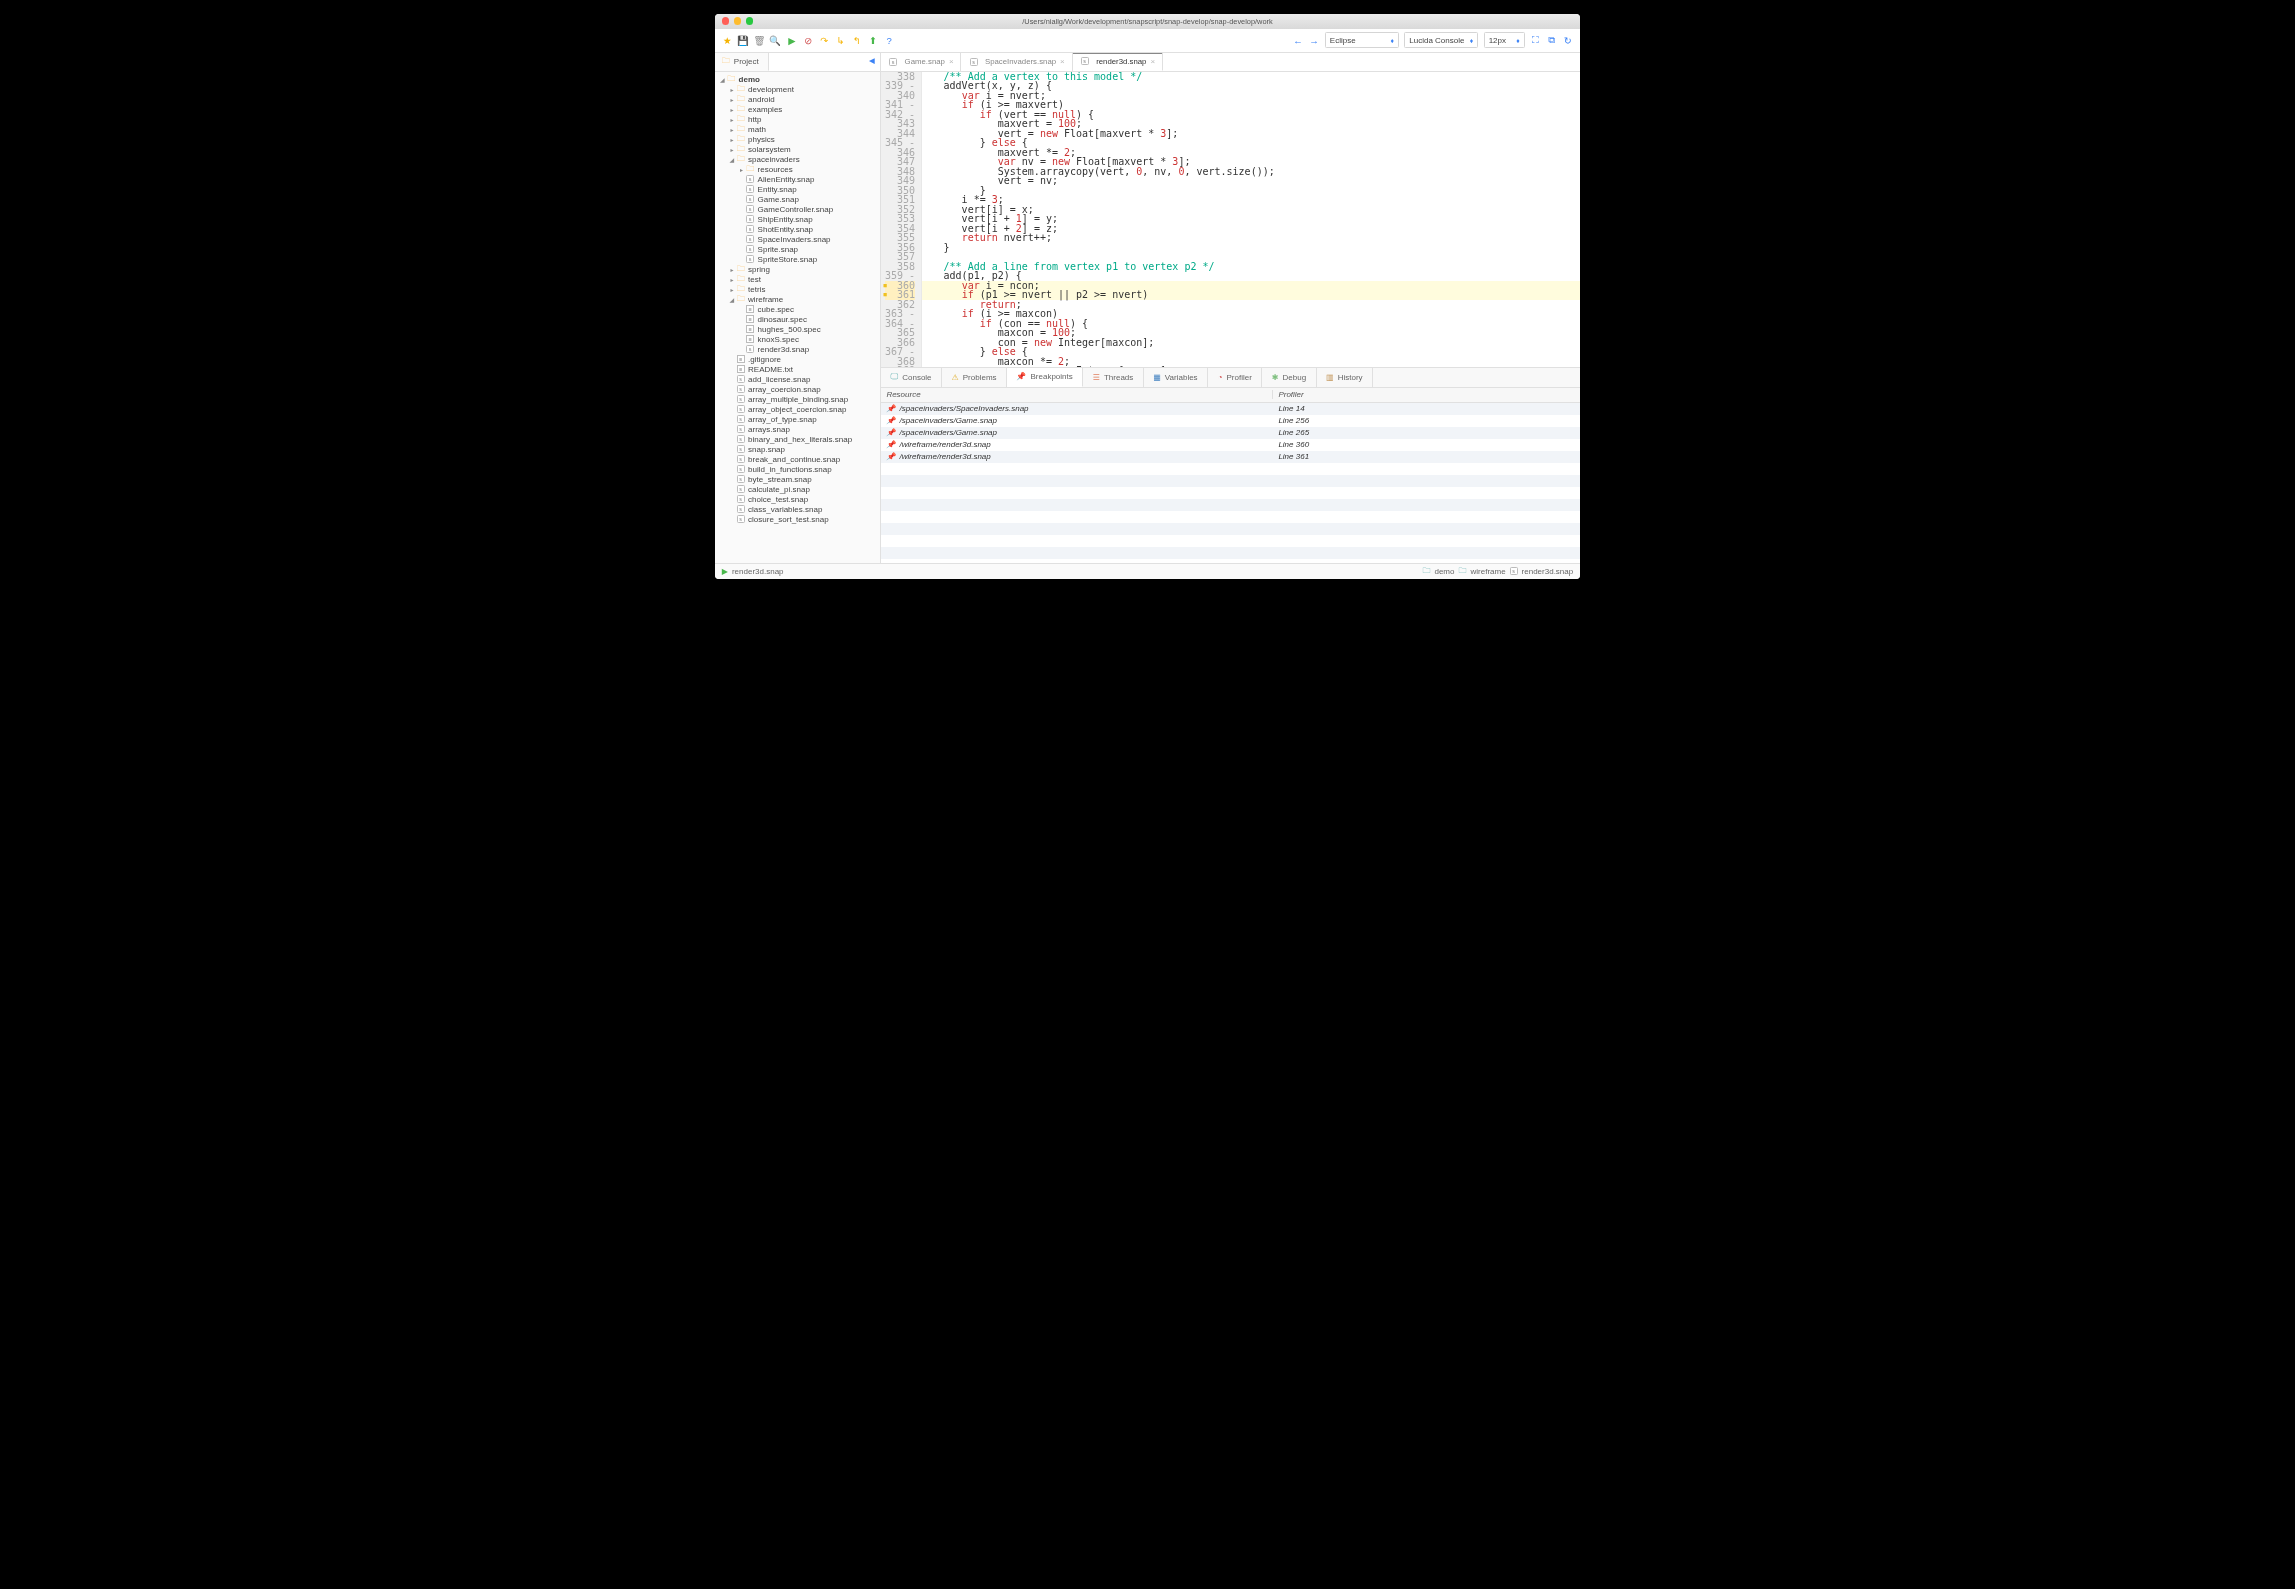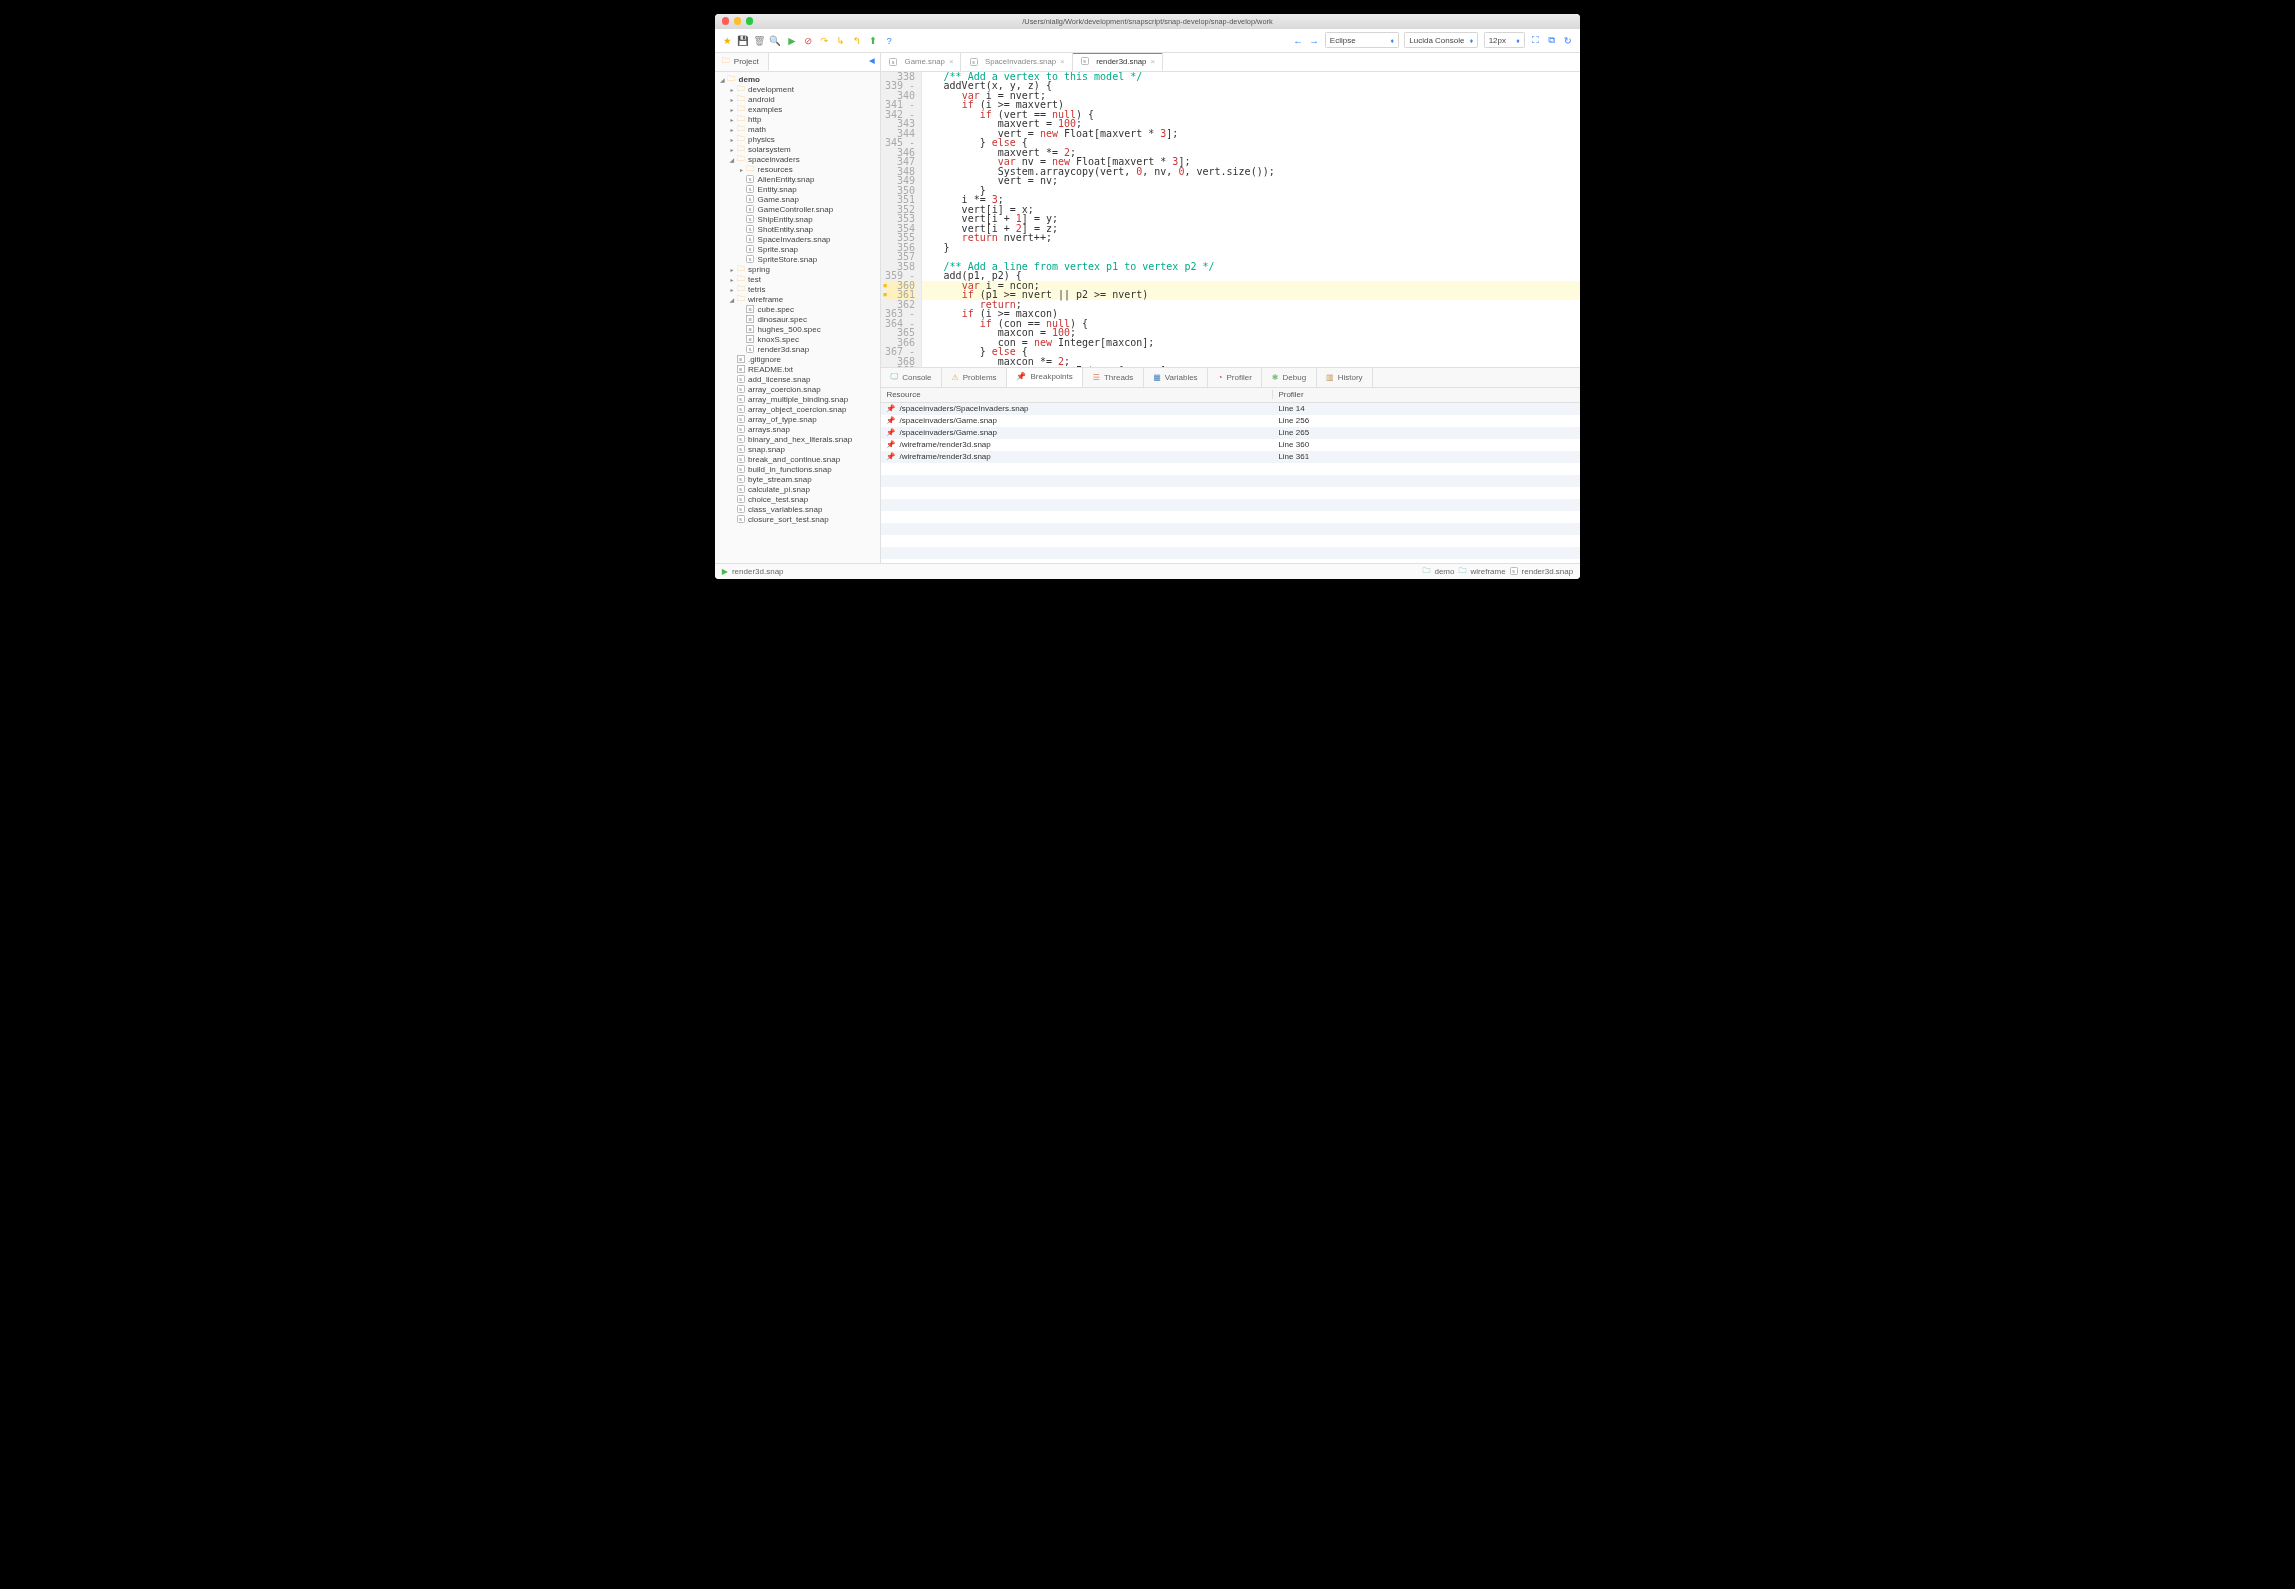--- a/index.html
+++ b/index.html
@@ -39,21 +39,21 @@
 .gutter { background: #f0f0f0; color: #aaa; text-align: right; padding: 0 5.4px 0 4px; user-select: none; border-right: 0.7px solid #e8e8e8; }
 .gutter .bk { background: #fff0c0; position:relative; }
 .gutter .bk::before { content:"■"; color:#f0c020; position:absolute; left:-1.4px; font-size:5.4px; }
 .code { flex: 1; padding: 0 4px; white-space: pre; color: #333; overflow: hidden; }
 .code .cm { color: #0a8; } .code .kw { color: #c33; } .code .nm { color: #c33; }
 .code .hl { background: #fffcdd; display: block; margin: 0 -4px; padding: 0 4px; }
 .bot-panel { height: 196px; border-top: 0.7px solid #e0e0e0; display: flex; flex-direction: column; background: #fff; }
 .bot-tabs { height: 20px; display: flex; border-bottom: 0.7px solid #e0e0e0; background: #f8f8f8; }
 .btab { display: flex; align-items: center; gap: 4px; padding: 0 9.5px; border-right: 0.7px solid #e0e0e0; font-size: 8px; color: #666; cursor: pointer; }
 .btab.active { background: #fff; border-bottom: 0.7px solid #fff; margin-bottom: -0.7px; }
-.bp-table { flex: 1; overflow: auto; font-size: 8px; }
+.bp-table { flex: 1; overflow: auto; font-size: 8px; font-style: italic; }
 .bp-head { display: flex; background: #f7f7f7; border-bottom: 0.7px solid #e0e0e0; height: 15px; align-items: center; color: #555; }
 .bp-head .c1 { flex: 0 0 392px; padding-left: 5.4px; border-right: 0.7px solid #e0e0e0; }
 .bp-head .c2 { flex: 1; padding-left: 5.4px; }
 .bp-row { display: flex; height: 12px; align-items: center; }
 .bp-row:nth-child(odd) { background: #f1f4f8; }
 .bp-row .c1 { flex: 0 0 392px; padding-left: 5.4px; display: flex; align-items: center; gap: 4px; }
 .bp-row .c2 { flex: 1; padding-left: 5.4px; }
 .pin { color: #49b84c; font-size: 7.4px; }
 .pin.grey { color: #aaa; }
 .status { height: 16px; background: #fafafa; border-top: 0.7px solid #e0e0e0; display: flex; align-items: center; padding: 0 6.8px; font-size: 8px; color: #666; justify-content: space-between; }

